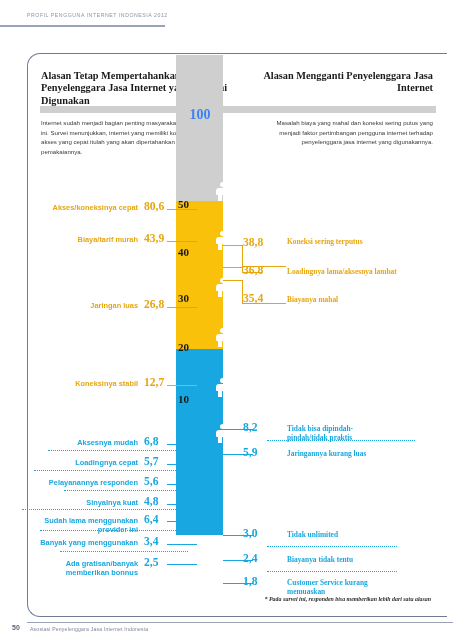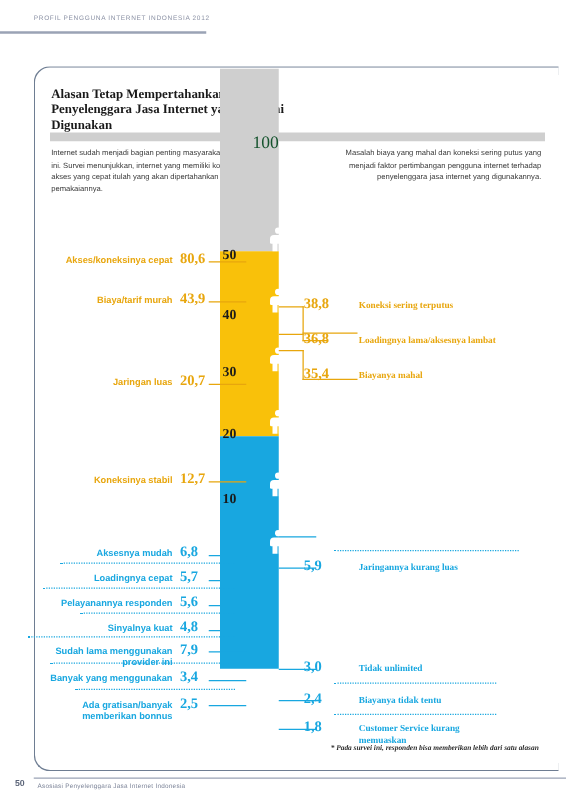--- a/index.html
+++ b/index.html
@@ -65,22 +65,22 @@
     font-size: 6.1px; line-height: 9.6px; color: #3a3a3a;
     text-align: right;
   }
   .col-grey  { position: absolute; left:176px; top: 55px;  width:47px; height:146px; background:#cfcfcf; }
   .col-gold  { position: absolute; left:176px; top: 201px; width:47px; height:148px; background:#f9c10a; }
   .col-cyan  { position: absolute; left:176px; top: 349px; width:47px; height:186px; background:#18a7e0; }
 
   .col-top-label {
     position: absolute; left: 176px; top: 53px; width: 47px;
     font-family: "Liberation Serif", serif;
-    font-weight: normal; font-size: 14px; color: #14532d;
-    text-align: right; padding-left: 1px;
+    font-weight: bold; font-size: 14px; color: #3b82f6;
+    text-align: center; padding-left: 1px;
   }
 
   
   .tick {
     position: absolute; left: 176px; width: 32px;
     font-family: "Liberation Serif", serif;
     font-weight: bold; font-size: 11px; color: #1a1a1a;
     text-align: left; padding-left: 2px;
   }
 
@@ -180,20 +180,21 @@
 
 <div id="page">
 
   <div class="runhead">PROFIL PENGGUNA INTERNET INDONESIA 2012</div>
   <div class="runhead-rule"></div>
 
   <div class="card">
     <div class="card-inner">
 
       <div class="title-left">Alasan Tetap Mempertahankan Penyelenggara Jasa Internet yang Saat Ini Digunakan</div>
+      <div class="title-right">Alasan Mengganti Penyelenggara Jasa Internet</div>
 
       <div class="grey-band"></div>
 
       <div class="intro-left">Internet sudah menjadi bagian penting masyarakat saat ini. Survei menunjukkan, internet yang memiliki koneksi akses yang cepat itulah yang akan dipertahankan pemakaiannya.</div>
       <div class="intro-right">Masalah biaya yang mahal dan koneksi sering putus yang menjadi faktor pertimbangan pengguna internet terhadap penyelenggara jasa internet yang digunakannya.</div>
 
       <div class="footnote">* Pada survei ini, responden bisa memberikan lebih dari satu alasan</div>
     </div>
   </div>
 
@@ -265,21 +266,21 @@
   <div class="lead-l gold-bg" style="left:167px; top:209px; width:30px;"></div>
 
   <div class="row-l" style="top:232px;">
     <div class="lbl gold-txt">Biaya/tarif murah</div>
     <div class="val gold-txt">43,9</div>
   </div>
   <div class="lead-l gold-bg" style="left:167px; top:241px; width:30px;"></div>
 
   <div class="row-l" style="top:298px;">
     <div class="lbl gold-txt">Jaringan luas</div>
-    <div class="val gold-txt">20,7</div>
+    <div class="val gold-txt">26,8</div>
   </div>
   <div class="lead-l gold-bg" style="left:167px; top:307px; width:30px;"></div>
 
   <div class="row-l" style="top:376px;">
     <div class="lbl gold-txt">Koneksinya stabil</div>
     <div class="val gold-txt">12,7</div>
   </div>
   <div class="lead-l gold-bg" style="left:167px; top:385px; width:30px;"></div>
 
   <div class="row-l" style="top:435px;">
@@ -305,21 +306,21 @@
 
   <div class="row-l" style="top:495px;">
     <div class="lbl cyan-txt">Sinyalnya kuat</div>
     <div class="val cyan-txt">4,8</div>
   </div>
   <div class="lead-l cyan-bg" style="left:167px; top:504px; width:30px;"></div>
   <div class="dotted cyan" style="left:22px; top:509px; width:166px;"></div>
 
   <div class="row-l" style="top:513px;">
     <div class="lbl cyan-txt" style="width:125px;">Sudah lama menggunakan provider ini</div>
-    <div class="val cyan-txt">7,9</div>
+    <div class="val cyan-txt">6,4</div>
   </div>
   <div class="lead-l cyan-bg" style="left:167px; top:521px; width:30px;"></div>
   <div class="dotted cyan" style="left:40px; top:530px; width:148px;"></div>
 
   <div class="row-l" style="top:535px;">
     <div class="lbl cyan-txt">Banyak yang menggunakan</div>
     <div class="val cyan-txt">3,4</div>
   </div>
   <div class="lead-l cyan-bg" style="left:167px; top:544px; width:30px;"></div>
   <div class="dotted cyan" style="left:60px; top:551px; width:128px;"></div>
@@ -328,21 +329,21 @@
     <div class="lbl cyan-txt" style="width:120px;">Ada gratisan/banyak memberikan bonnus</div>
     <div class="val cyan-txt">2,5</div>
   </div>
   <div class="lead-l cyan-bg" style="left:167px; top:564px; width:30px;"></div>
 
   <div class="elbow">
     <div class="h gold-bg" style="left:223px; top:245px; width:20px;"></div>
     <div class="v gold-bg" style="left:242px; top:245px; height:22px;"></div>
     <div class="h gold-bg" style="left:242px; top:266px; width:44px;"></div>
   </div>
-  <div class="row-r" style="top:236px;">
+  <div class="row-r" style="top:236px;align-items:center;">
     <div class="val gold-txt">38,8</div>
     <div class="lbl gold-txt" style="padding-left:18px;">Koneksi sering terputus</div>
   </div>
 
   <div class="elbow">
     <div class="h gold-bg" style="left:223px; top:267px; width:20px;"></div>
     <div class="v gold-bg" style="left:242px; top:267px; height:6px;"></div>
     <div class="h gold-bg" style="left:242px; top:272px; width:20px;"></div>
   </div>
   <div class="row-r" style="top:264px;">
@@ -354,20 +355,24 @@
     <div class="h gold-bg" style="left:223px; top:280px; width:20px;"></div>
     <div class="v gold-bg" style="left:242px; top:280px; height:24px;"></div>
     <div class="h gold-bg" style="left:242px; top:303px; width:44px;"></div>
   </div>
   <div class="row-r" style="top:292px;">
     <div class="val gold-txt">35,4</div>
     <div class="lbl gold-txt" style="padding-left:18px;">Biayanya mahal</div>
   </div>
 
   <div class="lead-r cyan-bg" style="left:223px; top:429px; width:30px;"></div>
+  <div class="row-r" style="top:421px;">
+    <div class="val cyan-txt">8,2</div>
+    <div class="lbl cyan-txt" style="padding-left:18px; width:122px;">Tidak bisa dipindah-pindah/tidak praktis</div>
+  </div>
   <div class="dotted cyan" style="left:267px; top:440px; width:148px;"></div>
 
   <div class="lead-r cyan-bg" style="left:223px; top:454px; width:30px;"></div>
   <div class="row-r" style="top:446px;">
     <div class="val cyan-txt">5,9</div>
     <div class="lbl cyan-txt" style="padding-left:18px;">Jaringannya kurang luas</div>
   </div>
 
   <div class="lead-r cyan-bg" style="left:223px; top:535px; width:30px;"></div>
   <div class="row-r" style="top:527px;">

